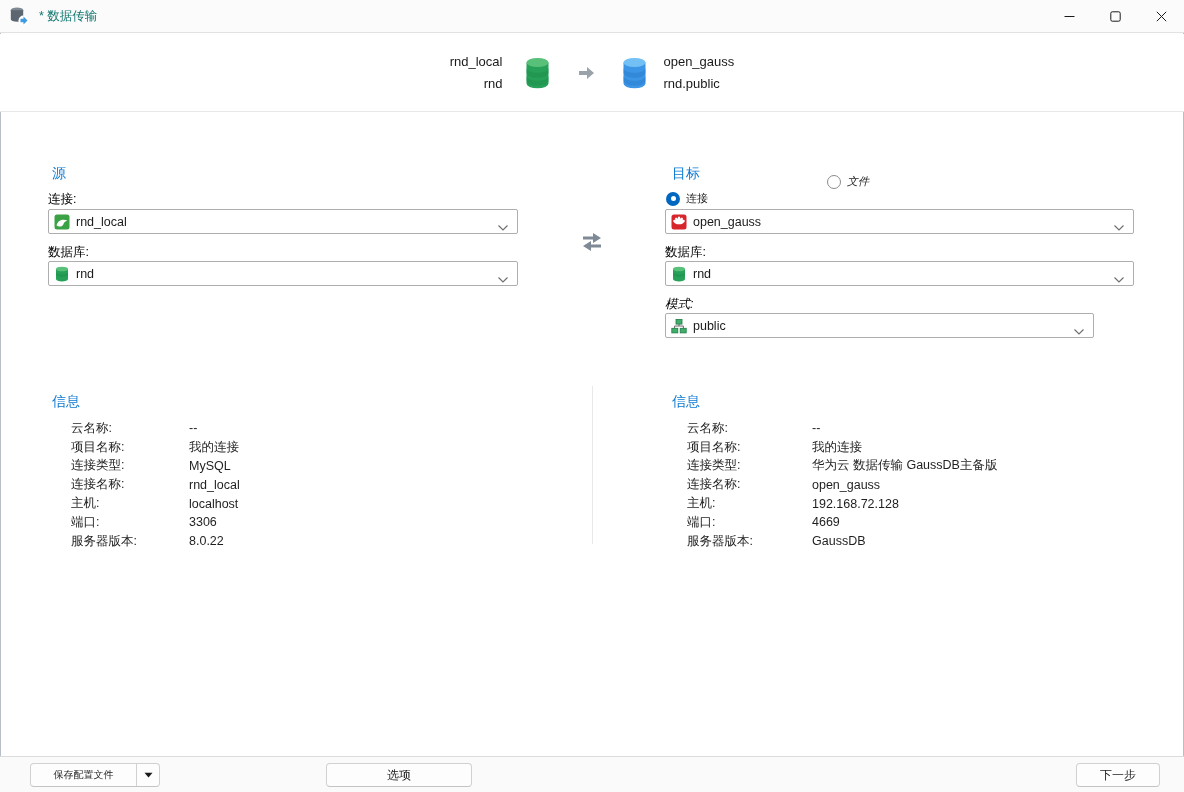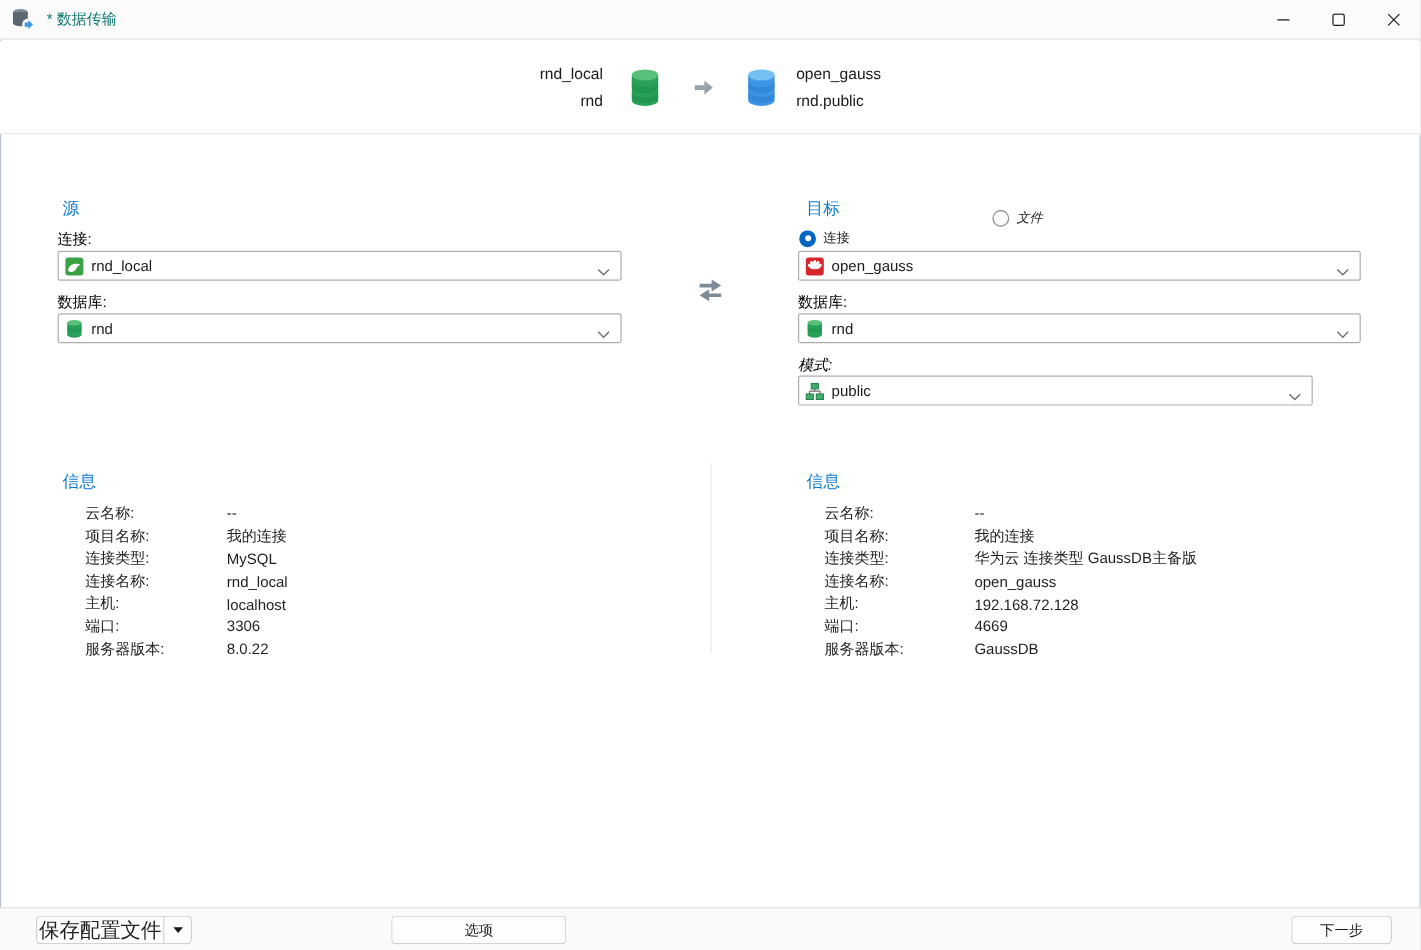--- a/index.html
+++ b/index.html
@@ -55,21 +55,21 @@
 
   
   .footer { position:absolute; left:0; right:0; bottom:0; height:36px; background:#fafafa;
             border-top:1px solid #dcdcdc; }
   .btn { position:absolute; top:6px; height:24px; background:#fdfdfd; border:1px solid #d1d1d1;
          border-bottom-color:#c4c4c4; border-radius:4px; font-size:12px; color:#1a1a1a;
          display:flex; align-items:center; justify-content:center; cursor:default;
          font-family:"Liberation Sans", sans-serif; }
   .split-btn { position:absolute; top:6px; height:24px; display:flex; border:1px solid #d1d1d1;
                border-bottom-color:#c4c4c4; border-radius:4px; background:#fdfdfd; overflow:hidden; }
-  .split-main { width:105px; display:flex; align-items:center; justify-content:center; font-size:17px; cursor:default; }
+  .split-main { width:105px; display:flex; align-items:center; justify-content:center; font-size:10px; cursor:default; }
   .split-arrow { width:23px; display:flex; align-items:center; justify-content:center;
                  border-left:1px solid #d1d1d1; cursor:default; }
 
   .swap { position:absolute; left:577px; top:227px; }
 </style>
 </head>
 <body>
 
 <div class="window">
 
@@ -283,21 +283,21 @@
     <div class="info-row">
       <span class="info-label lw125">云名称:</span>
       <span class="info-value">--</span>
     </div>
     <div class="info-row">
       <span class="info-label lw125">项目名称:</span>
       <span class="info-value">我的连接</span>
     </div>
     <div class="info-row">
       <span class="info-label lw125">连接类型:</span>
-      <span class="info-value">华为云 连接类型 GaussDB主备版</span>
+      <span class="info-value">华为云 数据传输 GaussDB主备版</span>
     </div>
     <div class="info-row">
       <span class="info-label lw125">连接名称:</span>
       <span class="info-value">open_gauss</span>
     </div>
     <div class="info-row">
       <span class="info-label lw125">主机:</span>
       <span class="info-value">192.168.72.128</span>
     </div>
     <div class="info-row">

